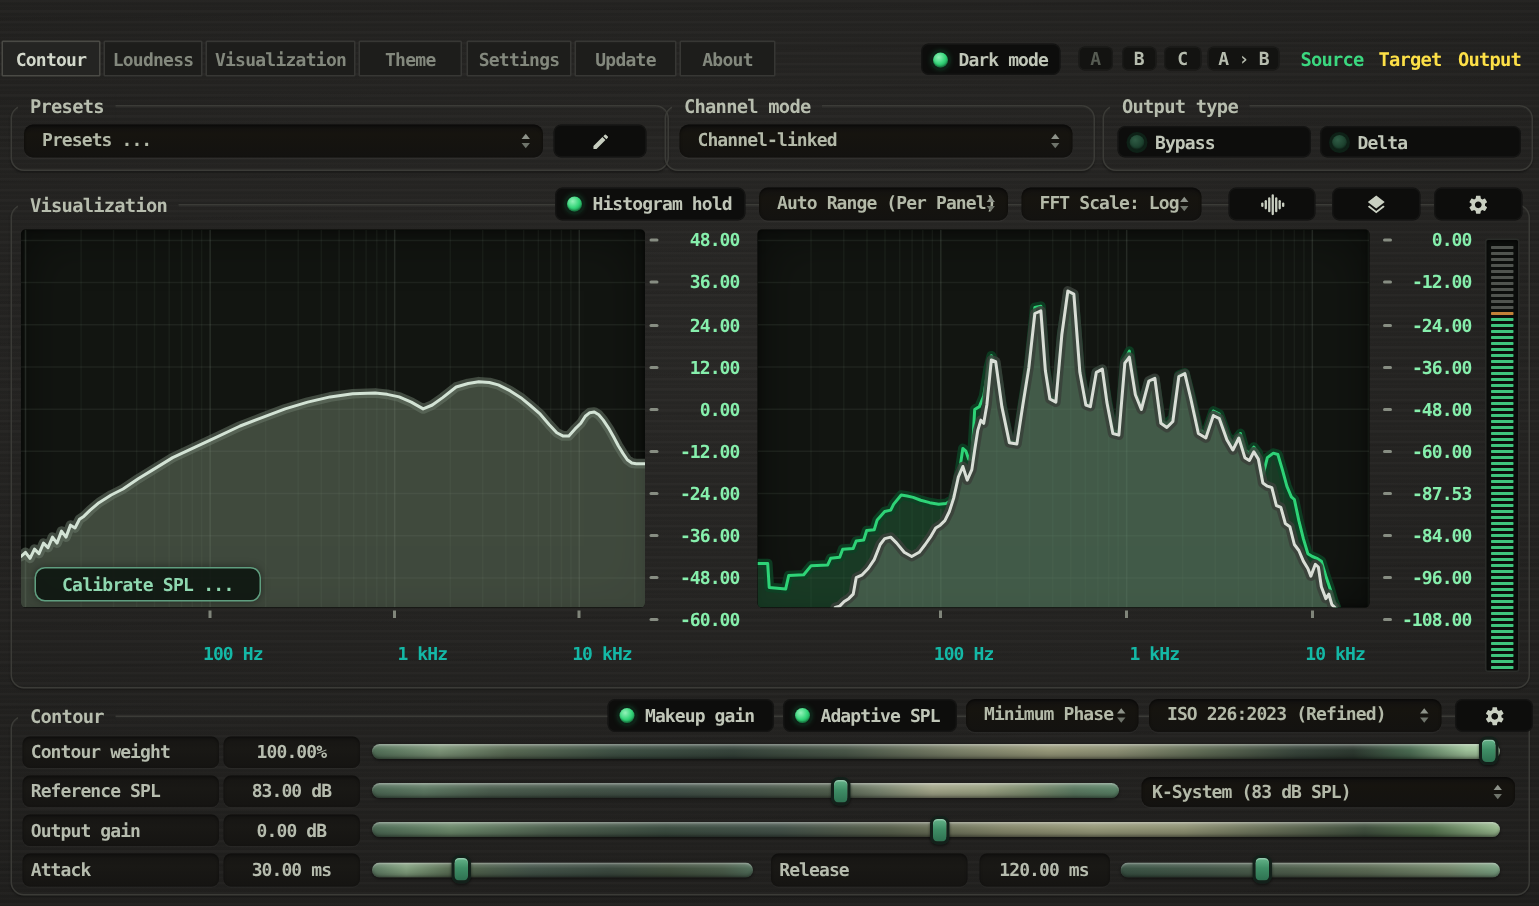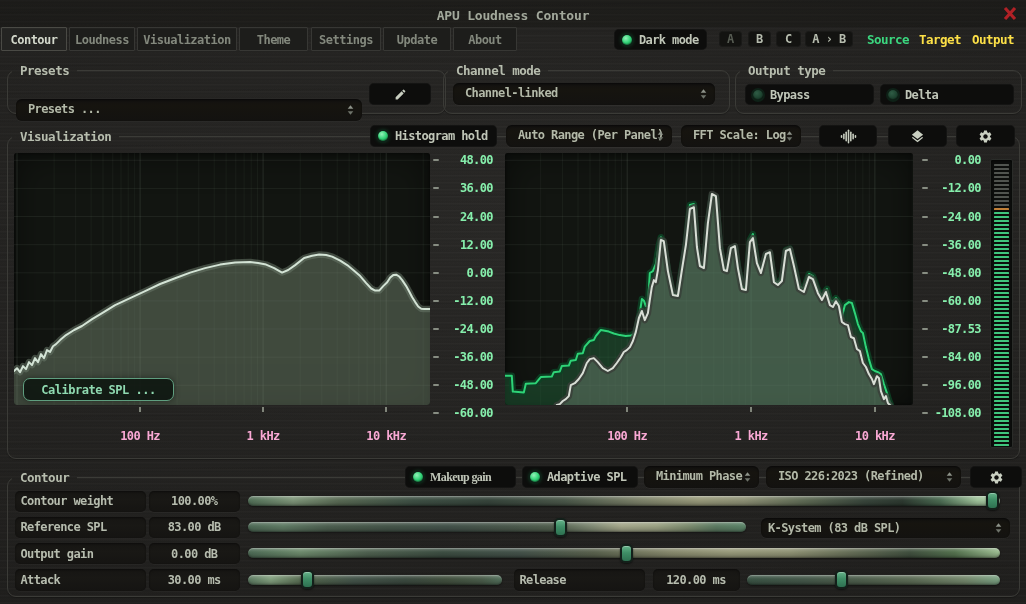--- a/index.html
+++ b/index.html
@@ -74,21 +74,21 @@
            box-shadow:inset 0 0 0 1px rgba(255,255,255,0.03);cursor:pointer;}
 
   
   .panel{position:absolute;background:#121511;border-radius:3px;overflow:hidden;
          box-shadow:inset 0 0 34px rgba(0,0,0,0.5), inset 0 0 4px rgba(0,0,0,0.6);}
   .panel svg{position:absolute;left:0;top:0;}
   .ytick{position:absolute;height:14px;line-height:14px;font-size:12px;letter-spacing:-0.6px;color:#86efac;}
   .ytick .dash{position:absolute;left:0;top:6px;width:6px;height:2px;background:#878d82;border-radius:1px;}
   .ytick .num{position:absolute;right:0;top:0;}
   .xtick{position:absolute;width:2px;height:5px;background:#80857a;top:407px;}
-  .xlab{position:absolute;top:429px;height:14px;line-height:14px;font-size:12px;letter-spacing:-0.6px;color:#f9a8d4;text-align:center;}
+  .xlab{position:absolute;top:429px;height:14px;line-height:14px;font-size:12px;letter-spacing:-0.6px;color:#14b8a6;text-align:right;}
   .calbtn{position:absolute;border:1px solid #5f9e7f;border-radius:7px;background:rgba(13,20,15,0.88);
           color:#8fd8b0;font-size:12px;letter-spacing:-0.5px;display:flex;align-items:center;justify-content:center;
           box-shadow:0 0 6px rgba(0,0,0,0.4);}
   .meter{position:absolute;background:#0c0e0c;border:1px solid #2a2c29;border-radius:2px;
          box-shadow:inset 0 1px 3px rgba(0,0,0,0.6);}
   .meter .seg{position:absolute;left:3px;right:3px;height:2.2px;border-radius:0.5px;}
 
   
   .track{position:absolute;height:10px;border-radius:5px;
          box-shadow:0 1px 2px rgba(0,0,0,0.45), inset 0 1px 1px rgba(255,255,255,0.25), inset 0 -1px 2px rgba(0,0,0,0.3);}
@@ -113,28 +113,20 @@
           box-shadow:inset 0 1px 0 rgba(255,255,255,0.3), 0 1px 2px rgba(0,0,0,0.55);}
 
   .spin{flex:0 0 auto;}
   svg{display:block;}
 </style>
 </head>
 <body>
 
 <div class="win">
 
-  <div class="titlebar">
-    <div class="title">APU Loudness Contour</div>
-    <div class="closex">
-      <svg width="14" height="15" viewBox="0 0 14 15">
-          <path d="M2 2 L12 13 M12 2 L2 13" stroke="#b02126" stroke-width="3.2" stroke-linecap="butt" fill="none"></path>
-        </svg>
-    </div>
-  </div>
 
   <div id="tabbar">
       <div class="tab active" style="left: 1px; width: 66px;">Contour</div>
       <div class="tab" style="left: 69px; width: 66px;">Loudness</div>
       <div class="tab" style="left: 137px; width: 100px;">Visualization</div>
       <div class="tab" style="left: 239px; width: 69px;">Theme</div>
       <div class="tab" style="left: 311px; width: 70px;">Settings</div>
       <div class="tab" style="left: 383px; width: 68px;">Update</div>
       <div class="tab" style="left: 453px; width: 64px;">About</div>
     </div>
@@ -150,21 +142,21 @@
       <div class="chip" style="left: 805px; width: 48px;">A › B</div>
     </div>
   <div id="monitor">
       <div class="montxt green" style="left: 860px; width: 56px; text-align: center;">Source</div>
       <div class="montxt" style="left: 912px; width: 56px; text-align: center;">Target</div>
       <div class="montxt" style="left: 964px; width: 58px; text-align: center;">Output</div>
     </div>
 
   <div class="grp" style="left:7px;top:70px;width:439px;height:44px;">
     <span class="leg">Presets</span>
-    <div class="dd" style="left:8px;top:12px;width:346px;height:22px;box-sizing:border-box;margin-top:16px;">
+    <div class="dd" style="left:8px;top:12px;width:346px;height:22px;box-sizing:border-box;">
       <span class="txt">Presets ...</span>
       <svg class="spin" width="7" height="12" viewBox="0 0 8 13">
           <path d="M4 1 L7.2 5 H0.8 Z" fill="#8e938a"></path>
           <path d="M4 12 L7.2 8 H0.8 Z" fill="#6f746b"></path>
         </svg>
     </div>
     <div class="iconbtn" style="left:361px;top:12px;width:62px;height:22px;">
       <svg width="13" height="13" viewBox="0 0 24 24">
           <path fill="#c8cec0" d="M3 17.25V21h3.75L17.81 9.94l-3.75-3.75L3 17.25zM20.71 7.04c.39-.39.39-1.02 0-1.41l-2.34-2.34a1 1 0 0 0-1.41 0l-1.83 1.83 3.75 3.75 1.83-1.83z"></path>
         </svg>
@@ -509,21 +501,21 @@
       <div class="seg" style="top: 272px; background: rgb(63, 197, 125);"></div>
       <div class="seg" style="top: 276px; background: rgb(63, 197, 125);"></div>
       <div class="seg" style="top: 280px; background: rgb(63, 197, 125);"></div>
       <div class="seg" style="top: 284px; background: rgb(63, 197, 125);"></div>
     </div>
 
   <div class="grp" style="left:7px;top:477px;width:1013px;height:120px;">
     <span class="leg">Contour</span>
   </div>
 
-  <div class="ledbtn" style="left:405px;top:466px;height:22px;width:111px;box-sizing:border-box;font-family:Liberation Serif, serif;">
+  <div class="ledbtn" style="left:405px;top:466px;height:22px;width:111px;box-sizing:border-box;">
     <span class="led on"></span>
     <span>Makeup gain</span>
   </div>
   <div class="ledbtn" style="left:522px;top:466px;height:22px;width:116px;box-sizing:border-box;">
     <span class="led on"></span>
     <span>Adaptive SPL</span>
   </div>
   <div class="dd" style="left:644px;top:466px;width:115px;height:22px;box-sizing:border-box;">
     <span class="txt">Minimum Phase</span>
     <svg class="spin" width="7" height="12" viewBox="0 0 8 13">

